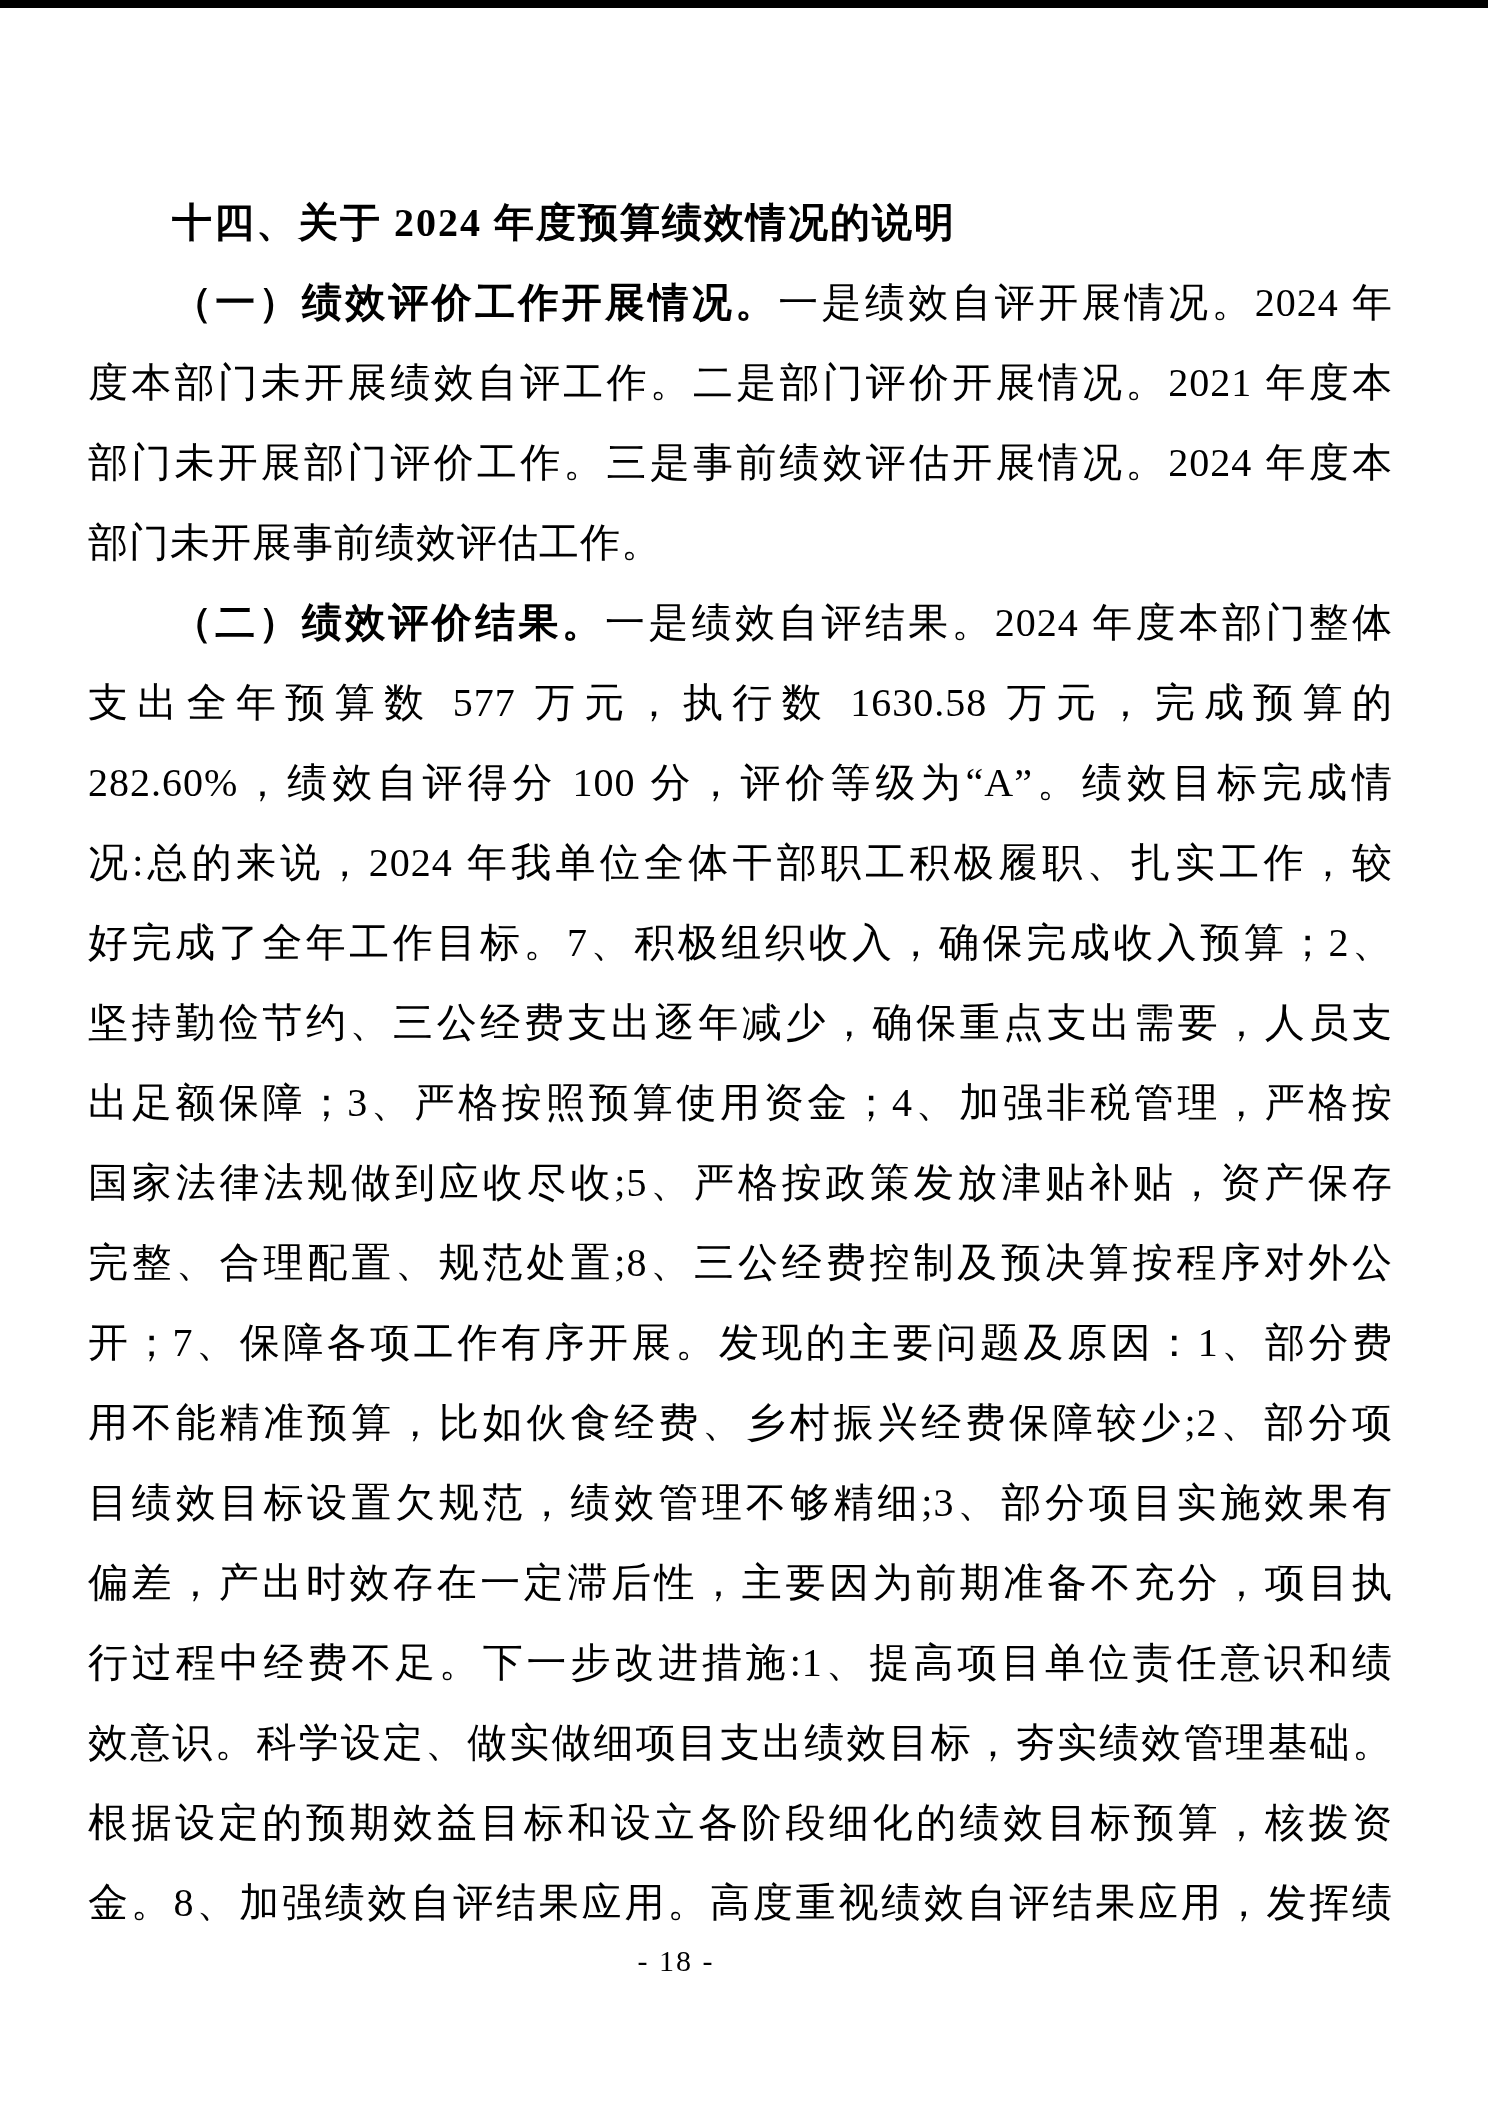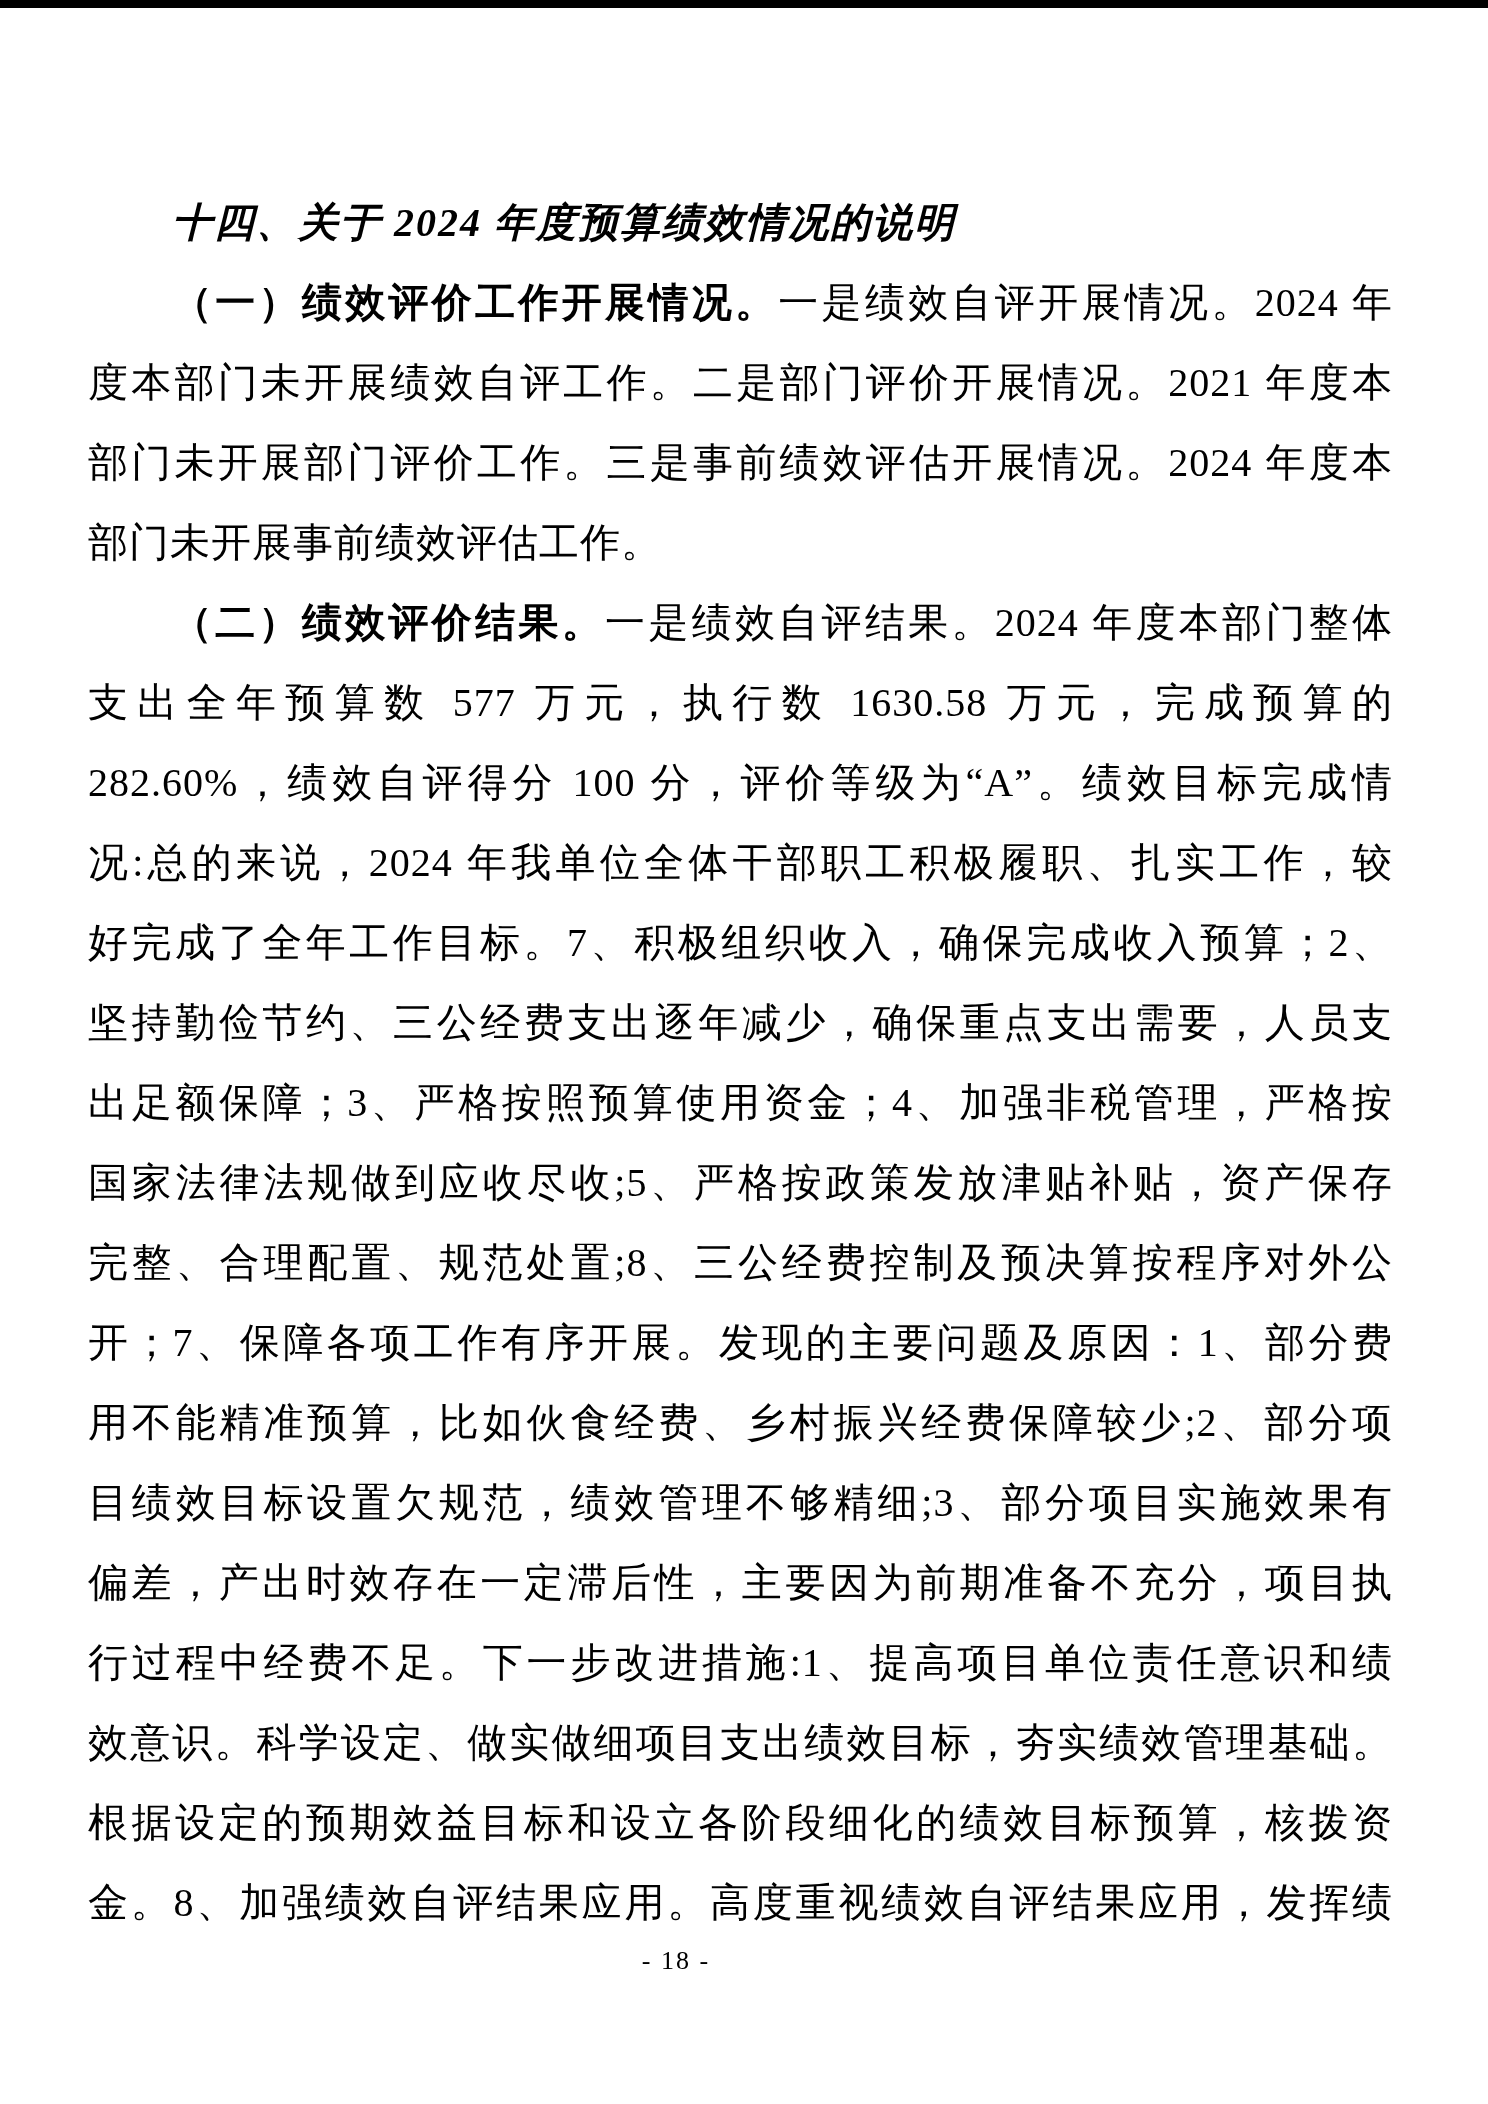--- a/index.html
+++ b/index.html
@@ -45,32 +45,31 @@
   
   .line.p {
     text-align: left;
   }
   .indent {
     text-indent: 84px;
   }
   .heading {
     font-weight: 700;
     letter-spacing: 2px;
-    font-style: italic;
   }
   .lead {
     font-weight: 700;
   }
   .footer-pagenum {
     position: absolute;
     top: 1944px;
     left: 0;
     width: 1352px;
     text-align: center;
-    font-size: 26px;
+    font-size: 30px;
     line-height: 34px;
     letter-spacing: 2px;
   }
 </style>
 </head>
 <body>
 
 <div class="page">
   <div class="top-edge"></div>
 

